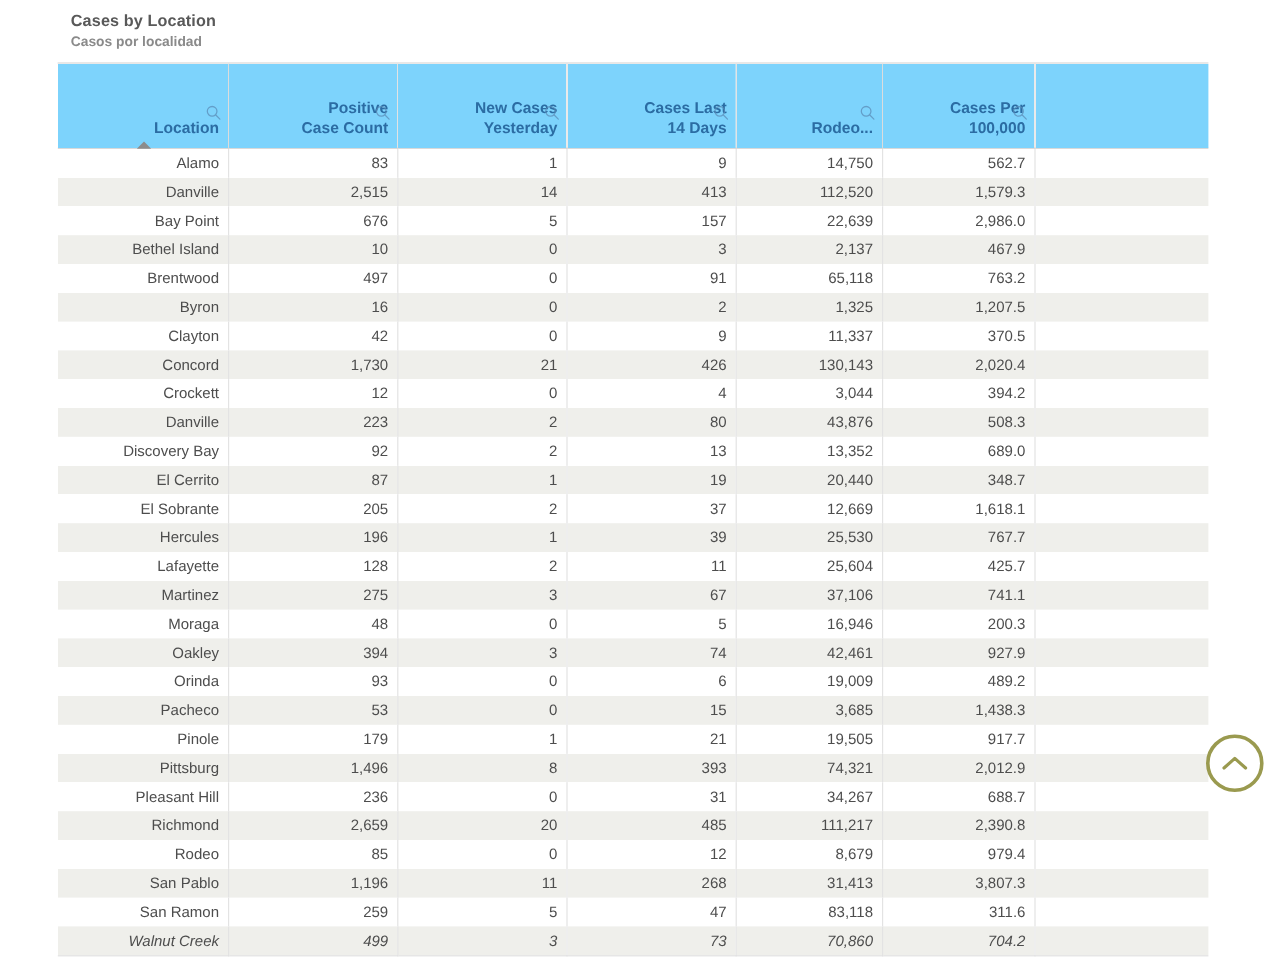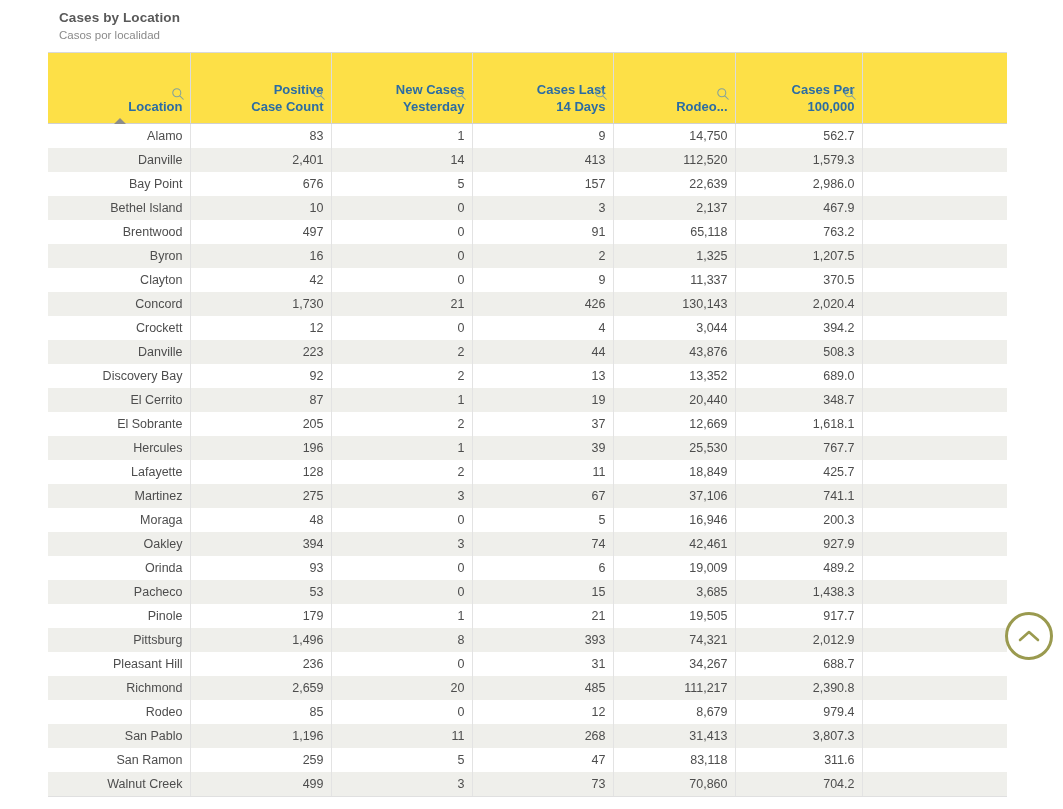--- a/index.html
+++ b/index.html
@@ -35,21 +35,21 @@
   }
   .chart-title {
     font-size: 13.5px;
     font-weight: bold;
     color: #595959;
     line-height: 16px;
     letter-spacing: 0.1px;
   }
   .chart-subtitle {
     font-size: 11.5px;
-    font-weight: normal;
+    font-weight: bold;
     color: #8a8a8a;
     line-height: 15px;
     margin-top: 2px;
   }
   
   .table-clip {
     position: absolute;
     left: 48px;
     top: 52px;
     width: 959px;
@@ -68,21 +68,21 @@
   col.c0 { width: 142px; }
   col.c1 { width: 141px; }
   col.c2 { width: 141px; }
   col.c3 { width: 141px; }
   col.c4 { width: 122px; }
   col.c5 { width: 127px; }
   col.c6 { width: 259px; }
 
   
   thead th {
-    background: #fde047;
+    background: #7dd3fc;
     border-right: 1px solid #dcdcdc;
     border-bottom: 1px solid #d0d0d0;
     padding: 0;
     height: 70px;
     vertical-align: bottom;
     position: relative;
   }
   thead th:last-child { border-right: none; }
   .th-inner {
     display: block;
@@ -121,21 +121,21 @@
     line-height: 24px;
     text-align: right;
     color: #4d4d4d;
     font-size: 12.5px;
     white-space: nowrap;
     overflow: hidden;
   }
   tbody td:last-child { border-right: none; }
   tbody tr.odd  td { background: #ffffff; }
   tbody tr.even td { background: #efefeb; }
-  tbody tr:last-child td { border-bottom: 1px solid #e0e0e0; }
+  tbody tr:last-child td { border-bottom: 1px solid #e0e0e0; font-style: italic; }
 
   
   .scroll-top {
     position: absolute;
     right: 10px;
     top: 612px;
     width: 48px;
     height: 48px;
     border-radius: 50%;
     border: 3px solid #9a9a4f;
@@ -256,21 +256,21 @@
             <td>Alamo</td>
             <td>83</td>
             <td>1</td>
             <td>9</td>
             <td>14,750</td>
             <td>562.7</td>
             <td>61</td>
           </tr>
           <tr class="even">
             <td>Danville</td>
-            <td>2,401</td>
+            <td>2,515</td>
             <td>14</td>
             <td>413</td>
             <td>112,520</td>
             <td>1,579.3</td>
             <td>367</td>
           </tr>
           <tr class="odd">
             <td>Bay Point</td>
             <td>676</td>
             <td>5</td>
@@ -330,21 +330,21 @@
             <td>0</td>
             <td>4</td>
             <td>3,044</td>
             <td>394.2</td>
             <td>131</td>
           </tr>
           <tr class="even">
             <td>Danville</td>
             <td>223</td>
             <td>2</td>
-            <td>44</td>
+            <td>80</td>
             <td>43,876</td>
             <td>508.3</td>
             <td>100</td>
           </tr>
           <tr class="odd">
             <td>Discovery Bay</td>
             <td>92</td>
             <td>2</td>
             <td>13</td>
             <td>13,352</td>
@@ -376,21 +376,21 @@
             <td>39</td>
             <td>25,530</td>
             <td>767.7</td>
             <td>152</td>
           </tr>
           <tr class="odd">
             <td>Lafayette</td>
             <td>128</td>
             <td>2</td>
             <td>11</td>
-            <td>18,849</td>
+            <td>25,604</td>
             <td>425.7</td>
             <td>42</td>
           </tr>
           <tr class="even">
             <td>Martinez</td>
             <td>275</td>
             <td>3</td>
             <td>67</td>
             <td>37,106</td>
             <td>741.1</td>

